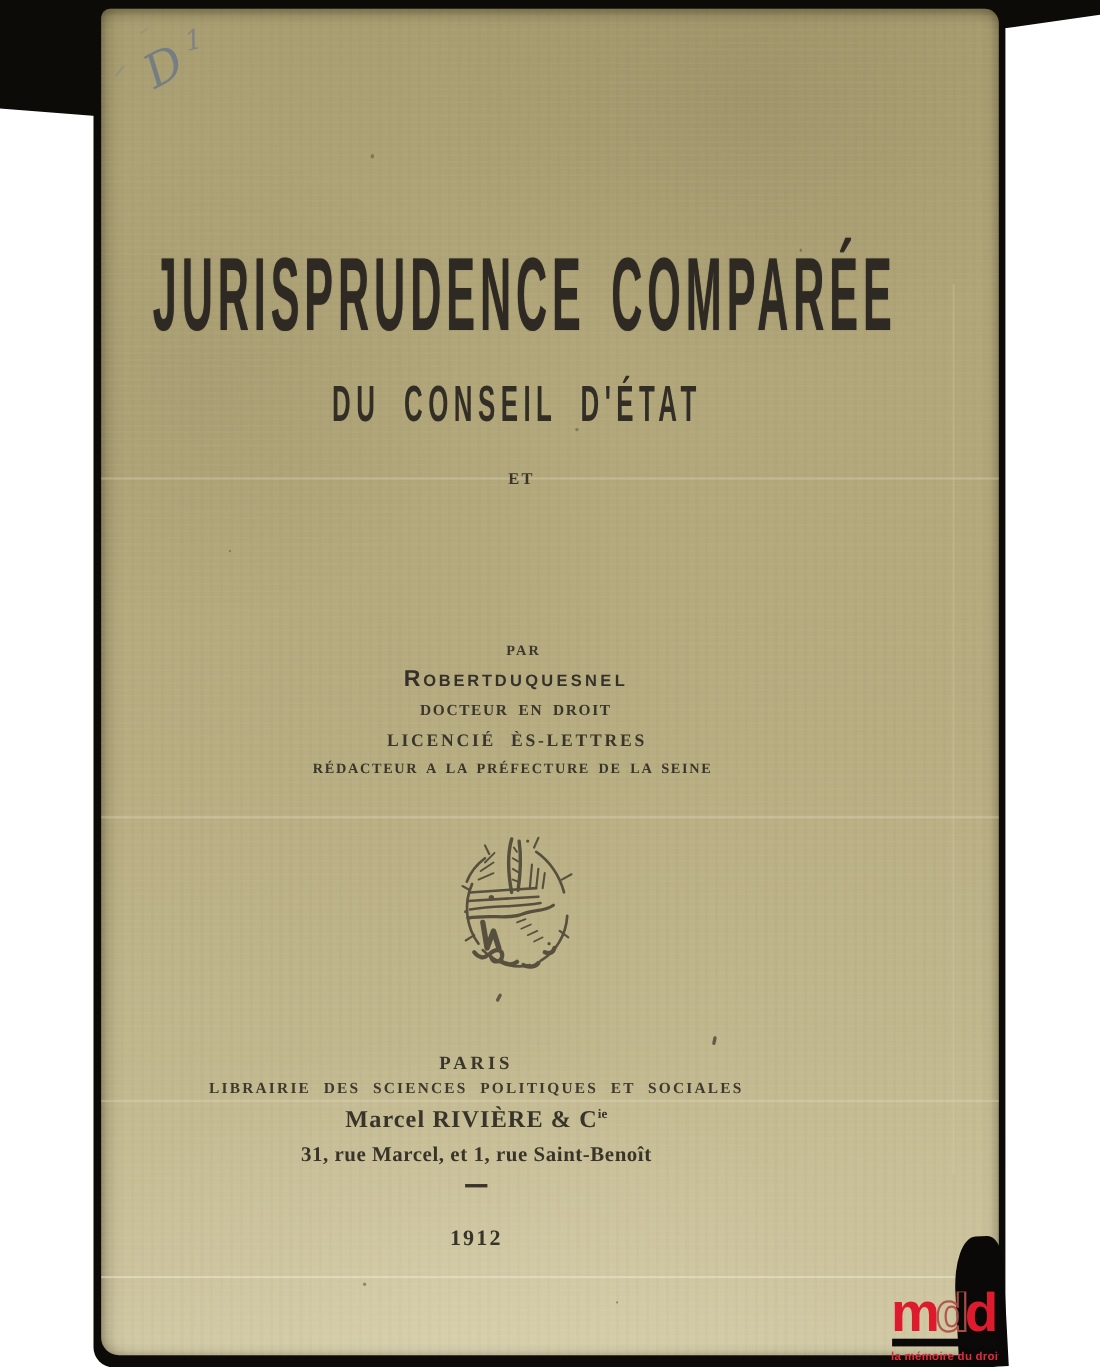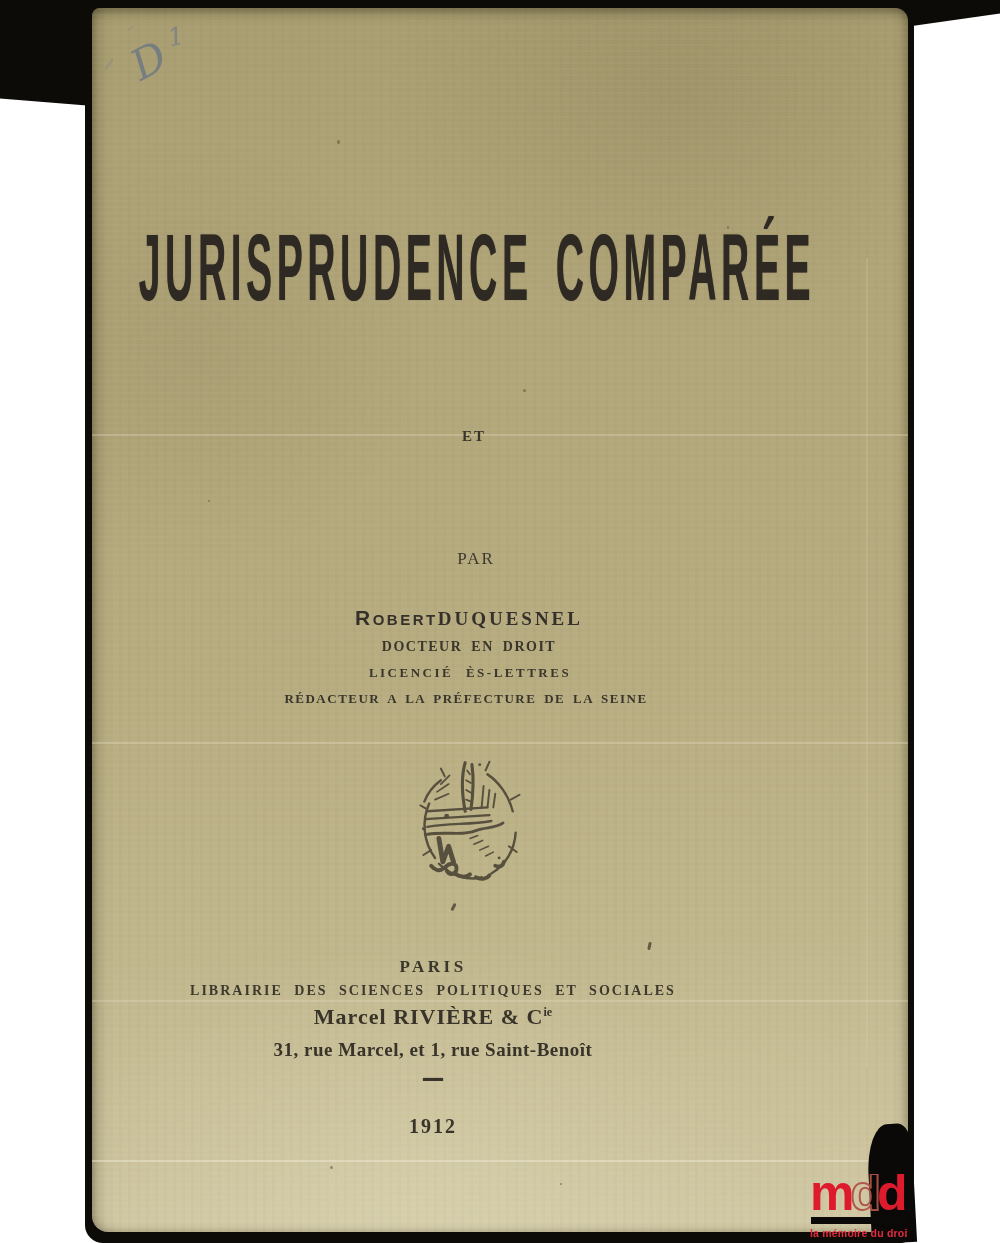--- a/index.html
+++ b/index.html
@@ -50,29 +50,29 @@
   .title-line{left:385px;top:225px;font-size:70px;}
   .title-line .cond{letter-spacing:8px;word-spacing:14px;transform:scale(0.56,1.35);
     text-shadow:0 0 1px rgba(46,42,35,.55);}
 
   .sub1-line{left:378px;top:341px;font-size:38px;}
   .sub1-line .cond{letter-spacing:8px;word-spacing:16px;transform:scale(0.62,1.22);color:#322e26;}
   .sub2-line{left:378px;top:475px;font-size:38px;}
   .sub2-line .cond{letter-spacing:8px;word-spacing:16px;transform:scale(0.62,1.22);color:#322e26;}
 
   .et-line{left:382px;top:421px;font-size:15px;font-weight:700;letter-spacing:2px;color:#3a352a;}
-  .par-line{left:384px;top:542px;font-size:17px;font-weight:400;letter-spacing:2px;color:#3d382c;}
+  .par-line{left:384px;top:576px;font-size:13px;font-weight:700;letter-spacing:2px;color:#3d382c;}
 
   .author-line{left:377px;top:599px;font-family:"Liberation Sans",sans-serif;color:#35312a;}
   .author-first{font-size:21px;font-weight:600;font-variant:small-caps;letter-spacing:2.5px;}
-  .author-last{font-size:19px;font-weight:700;letter-spacing:3px;font-family:Liberation Serif, serif;}
+  .author-last{font-size:15px;font-weight:700;letter-spacing:3px;}
 
   .cred{font-weight:700;color:#3a352b;}
   .cred1{left:377px;top:632px;font-size:14px;letter-spacing:1.5px;word-spacing:4px;}
-  .cred2{left:378px;top:658px;font-size:13px;letter-spacing:2.5px;word-spacing:7px;}
+  .cred2{left:378px;top:658px;font-size:16px;letter-spacing:2.5px;word-spacing:7px;}
   .cred3{left:374px;top:684px;font-size:13px;letter-spacing:1.5px;word-spacing:3px;}
 
   .vignette{position:absolute;left:319px;top:745px;width:118px;height:136px;}
 
   .city-line{left:341px;top:939px;font-size:17px;font-weight:700;letter-spacing:3.5px;color:#3b362b;margin-top:11px;}
   .librairie-line{left:341px;top:976px;font-size:14px;font-weight:600;letter-spacing:2px;word-spacing:6px;color:#3e392d;}
   .publisher-line{left:341px;top:998px;font-size:22px;font-weight:700;letter-spacing:1px;color:#39342a;}
   .publisher-line sup{font-size:12px;letter-spacing:0;margin-top:12px;}
   .address-line{left:341px;top:1032px;font-size:19px;font-weight:700;letter-spacing:.5px;color:#39342a;}
   .dash-line{left:341px;top:1057px;font-size:20px;font-weight:700;color:#39342a;}
@@ -127,20 +127,23 @@
       <span class="pencil-d">D</span>
       <span class="pencil-1">1</span>
       <span class="pencil-stroke ps1"></span>
       <span class="pencil-stroke ps2"></span>
     </div>
 
     <div class="line title-line">
       <span class="cond">JURISPRUDENCE COMPARÉE</span>
     </div>
 
+    <div class="line sub1-line">
+      <span class="cond">DU CONSEIL D'ÉTAT</span>
+    </div>
 
     <div class="line et-line">ET</div>
 
 
     <div class="line par-line">PAR</div>
 
     <div class="line author-line">
       <span class="author-first">Robert</span><span class="author-last">DUQUESNEL</span>
     </div>
 

